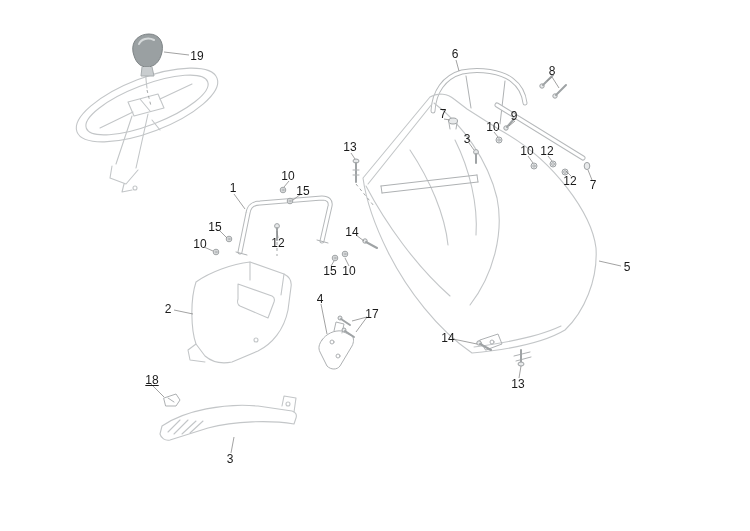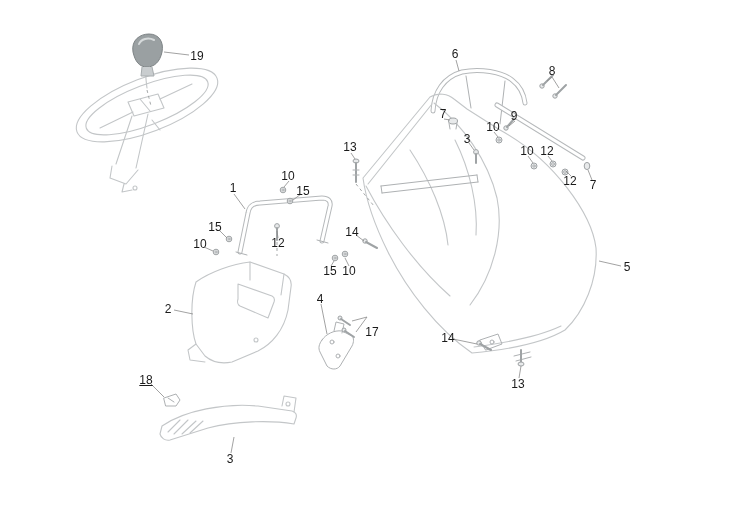--- a/index.html
+++ b/index.html
@@ -241,20 +241,20 @@
       <div class="callout" style="left: 303px; top: 191px;">15</div>
       <div class="callout" style="left: 215px; top: 227px;">15</div>
       <div class="callout" style="left: 352px; top: 232px;">14</div>
       <div class="callout" style="left: 278px; top: 243px;">12</div>
       <div class="callout" style="left: 200px; top: 244px;">10</div>
       <div class="callout" style="left: 627px; top: 267px;">5</div>
       <div class="callout" style="left: 330px; top: 271px;">15</div>
       <div class="callout" style="left: 349px; top: 271px;">10</div>
       <div class="callout" style="left: 320px; top: 299px;">4</div>
       <div class="callout" style="left: 168px; top: 309px;">2</div>
-      <div class="callout" style="left: 372px; top: 314px; margin-top: 18px;">17</div>
+      <div class="callout" style="left: 372px; top: 314px;">17</div>
       <div class="callout" style="left: 448px; top: 338px;">14</div>
-      <div class="callout" style="left: 146px; top: 380px; text-decoration: underline;">18</div>
+      <div class="callout" style="left: 152px; top: 380px; text-decoration: underline;">18</div>
       <div class="callout" style="left: 518px; top: 384px;">13</div>
       <div class="callout" style="left: 230px; top: 459px;">3</div>
     </div>
 
 </div>
 
 </body></html>

